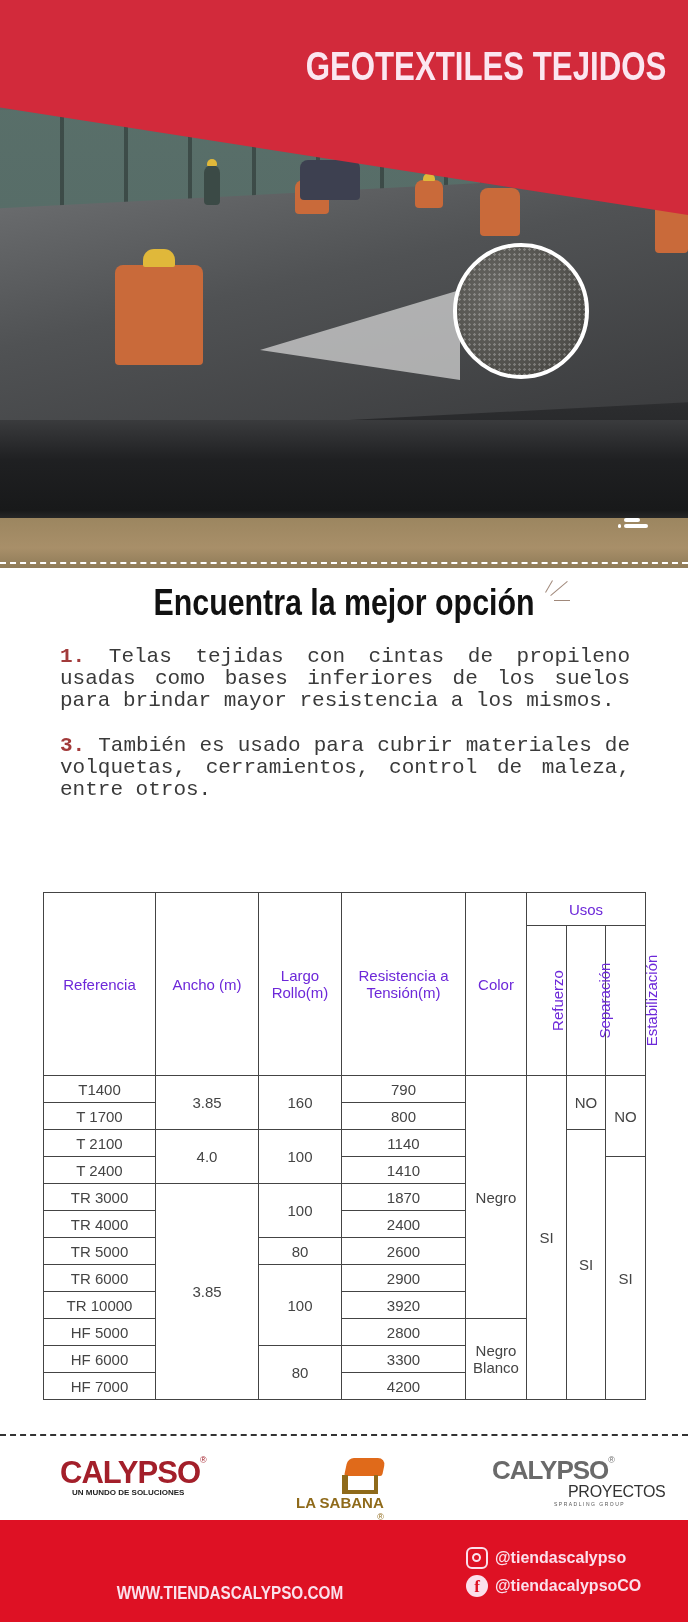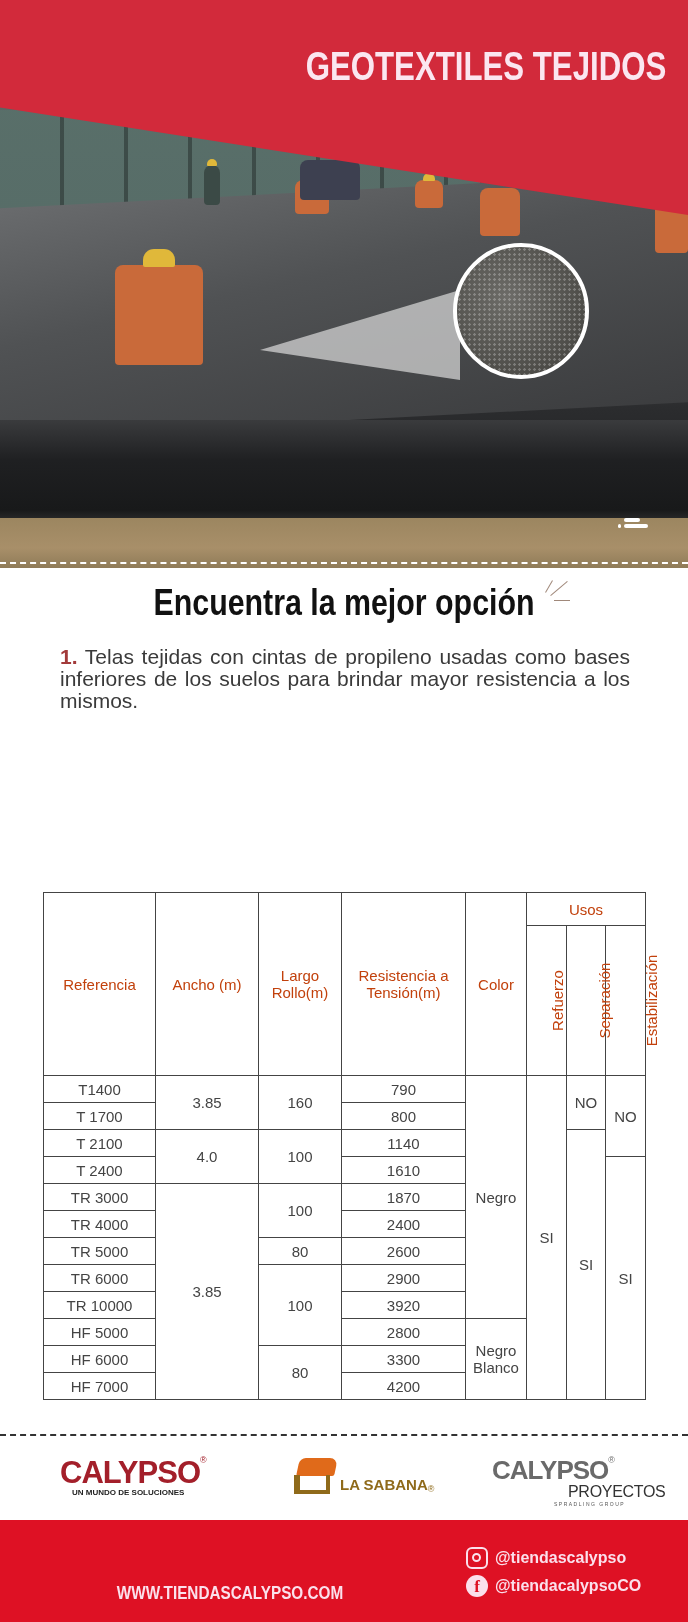--- a/index.html
+++ b/index.html
@@ -49,43 +49,43 @@
   .deco-lines span { position: absolute; height: 4px; background: #fff; border-radius: 2px; }
   .hero-dash { position: absolute; left: 0; top: 562px; width: 688px; border-top: 2px dashed #ffffff; }
 
   
   .section-title { position: absolute; left: 0; top: 582px; width: 688px; text-align: center;
     font-weight: bold; font-size: 37px; color: #111;
     transform: scaleX(.82); transform-origin: center; white-space: nowrap; }
   .spark { position: absolute; left: 540px; top: 578px; width: 32px; height: 28px; }
   .spark i { position: absolute; display: block; height: 1px; background: #a0887a; }
 
-  .paras { position: absolute; left: 60px; top: 646px; width: 570px; }
+  .paras { position: absolute; left: 60px; top: 646px; width: 570px; font-family: Liberation Mono, monospace; }
   .para { font-size: 21px; line-height: 22px; color: #3a3a3a; text-align: justify; margin-bottom: 23px; }
   .para .num { color: #a23a3a; font-weight: bold; }
 
   
   table.spec { position: absolute; left: 43px; top: 892px; width: 602px; border-collapse: collapse;
     font-family: "Liberation Sans", sans-serif; table-layout: fixed; }
   table.spec td, table.spec th { border: 1px solid #444; text-align: center; vertical-align: middle;
     font-size: 15px; color: #444; font-weight: normal; padding: 0; }
-  table.spec th { color: #c2410c; font-size: 15px; }
+  table.spec th { color: #6d28d9; font-size: 15px; }
   table.spec tr.data td { height: 27px; }
   th.rot { height: 150px; }
   th.rot span { display: inline-block; transform: rotate(-90deg); white-space: nowrap; }
   th.usos { height: 33px; }
 
   
   .logo-dash { position: absolute; left: 0; top: 1434px; width: 688px; border-top: 2px dashed #333; }
   .logo { position: absolute; }
   .calypso-red { left: 60px; top: 1455px; }
   .calypso-red .word { font-family: "Liberation Sans", sans-serif; font-weight: bold; font-size: 31px; color: #a31f2a; letter-spacing: -1px; }
   .calypso-red .tag { font-weight: bold; font-size: 8px; color: #222; margin-left: 12px; margin-top: -3px; }
   .reg { font-size: 9px; vertical-align: top; color: #a31f2a; }
-  .lasabana { left: 292px; top: 1458px; display: flex; align-items: flex-end; }
+  .lasabana { left: 292px; top: 1458px; display: flex; align-items: flex-end; flex-direction: column; }
   .ls-mark { width: 44px; height: 36px; position: relative; }
   .ls-mark .top { position: absolute; left: 6px; top: 0; width: 38px; height: 18px; background: #e06a1a; border-radius: 6px 8px 2px 2px; transform: skewX(-12deg); }
   .ls-mark .bot { position: absolute; left: 2px; top: 17px; width: 36px; height: 19px; border: 4px solid #8f6a1a; border-top: none; border-left-width: 6px; }
   .ls-text { font-weight: bold; font-size: 15px; color: #8f6a1a; margin-left: 4px; margin-bottom: 1px; }
   .calypso-grey { left: 492px; top: 1455px; }
   .calypso-grey .word { font-weight: bold; font-size: 26px; color: #6a6a6a; letter-spacing: -1px; }
   .calypso-grey .reg { color: #6a6a6a; }
   .calypso-grey .sub1 { font-size: 16px; color: #333; margin-left: 62px; margin-top: -3px; letter-spacing: -.3px; padding-left: 14px; }
   .calypso-grey .sub2 { font-size: 5px; color: #555; margin-left: 62px; letter-spacing: 1.5px; }
 
@@ -143,20 +143,21 @@
 
 <div class="section-title">Encuentra la mejor opción</div>
 <div class="spark">
   <i style="left:2px;top:8px;width:14px;transform:rotate(-60deg);"></i>
   <i style="left:8px;top:10px;width:22px;transform:rotate(-40deg);"></i>
   <i style="left:14px;top:22px;width:16px;"></i>
 </div>
 
 <div class="paras">
   <p class="para"><span class="num">1.</span><span> Telas tejidas con cintas de propileno usadas como bases inferiores de los suelos para brindar mayor resistencia a los mismos.</span></p>
+  <p class="para"><span class="num">3.</span><span> También es usado para cubrir materiales de volquetas, cerramientos, control de maleza, entre otros.</span></p>
 </div>
 
 <table class="spec">
   <colgroup>
     <col style="width:112px">
       <col style="width:103px">
       <col style="width:83px">
       <col style="width:124px">
     <col style="width:61px">
       <col style="width:40px">
@@ -193,21 +194,21 @@
   </tr>
   <tr class="data">
     <td>T 2100</td>
     <td rowspan="2">4.0</td>
     <td rowspan="2">100</td>
     <td>1140</td>
     <td rowspan="10">SI</td>
   </tr>
   <tr class="data">
     <td>T 2400</td>
-    <td>1610</td>
+    <td>1410</td>
     <td rowspan="9">SI</td>
   </tr>
   <tr class="data">
     <td>TR 3000</td>
     <td rowspan="8">3.85</td>
     <td rowspan="2">100</td>
     <td>1870</td>
   </tr>
   <tr class="data">
     <td>TR 4000</td>

